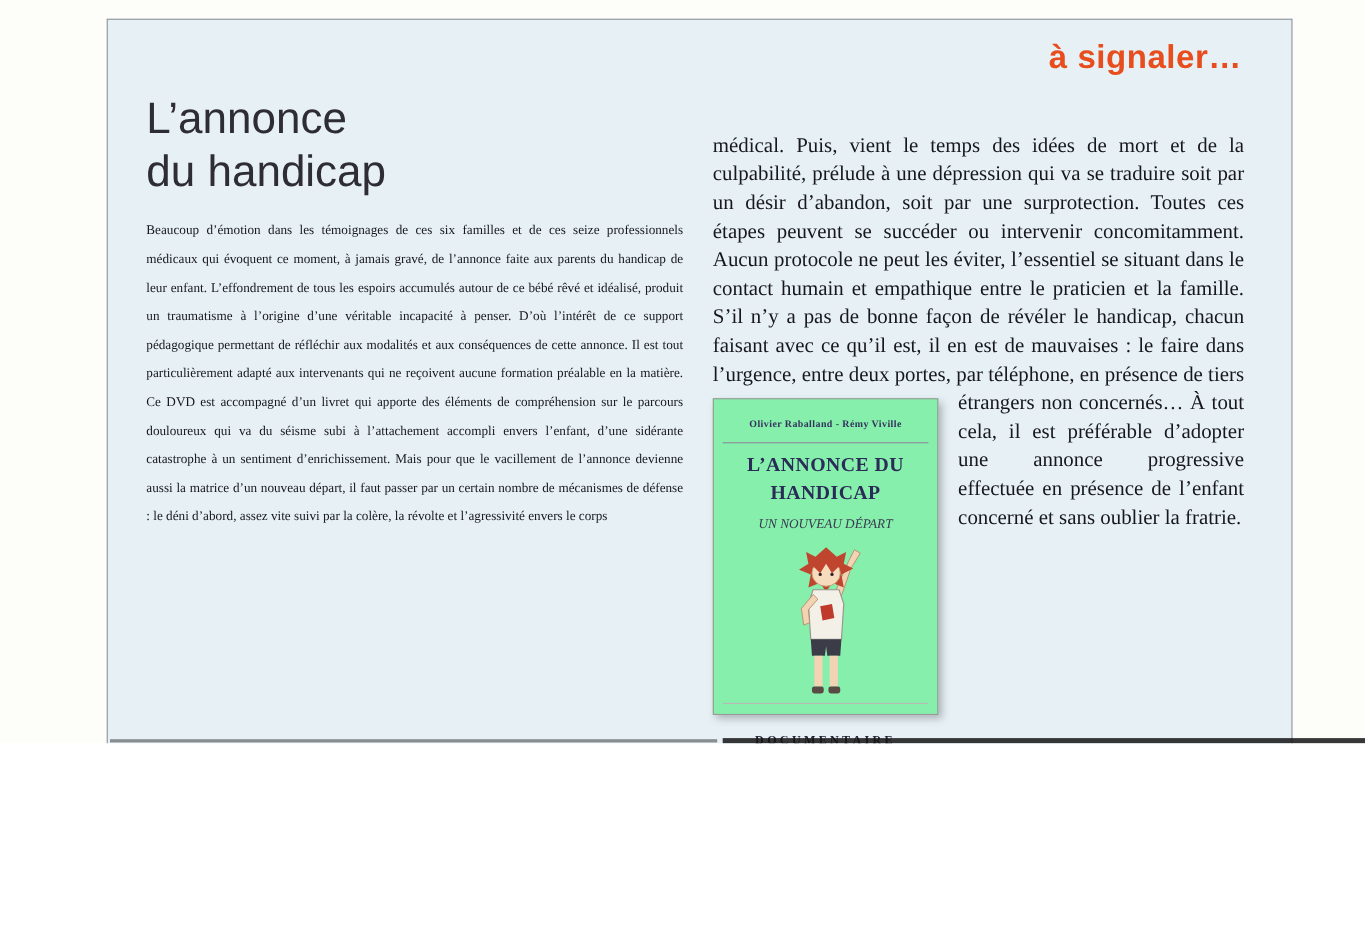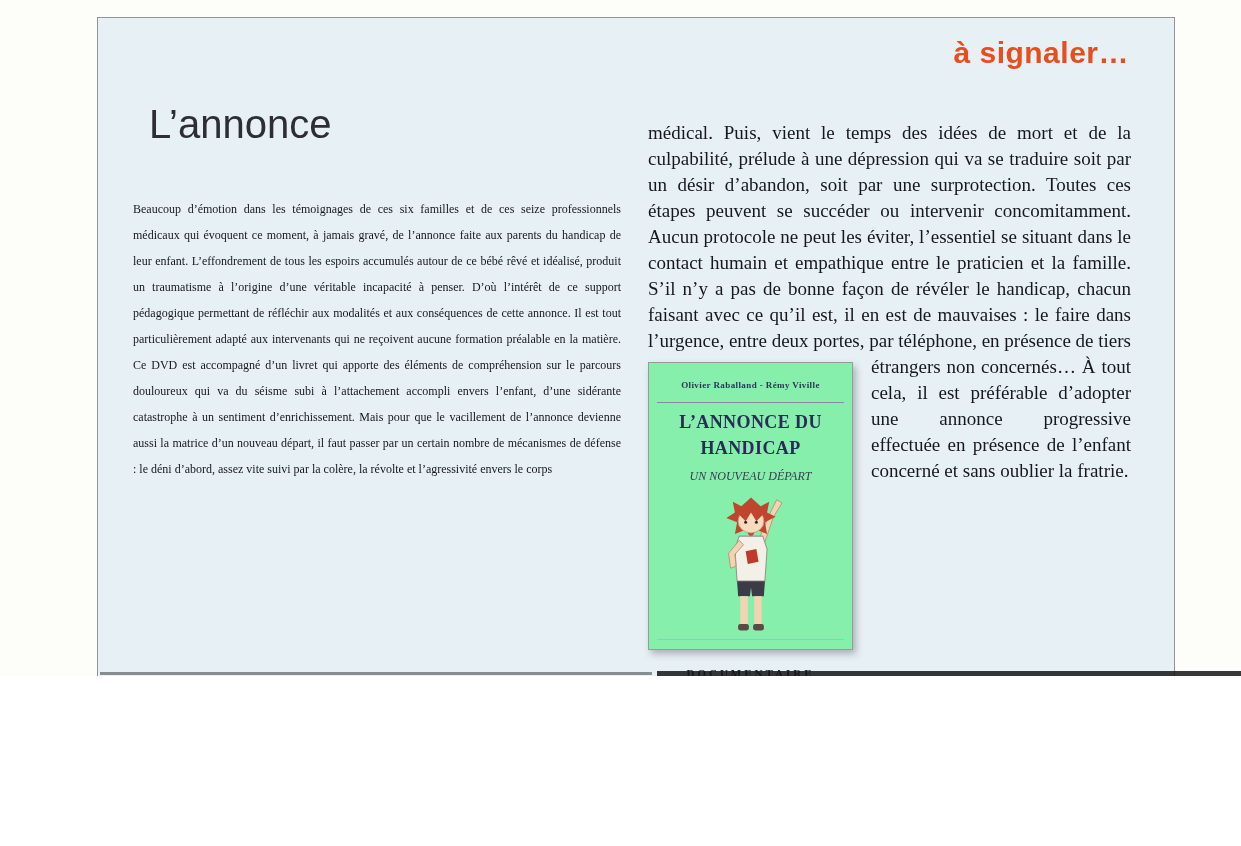--- a/index.html
+++ b/index.html
@@ -154,22 +154,23 @@
 </style>
 </head>
 <body>
 
 <div class="page">
 
   <div class="article-panel"></div>
 
   <div class="section-label">à signaler…</div>
 
-  <h1 class="page-title" style="margin:16px;">
+  <h1 class="page-title" style="margin:0;">
     <span>L’annonce</span>
+    <span>du handicap</span>
   </h1>
 
   <p class="col-left" style="margin:0;">Beaucoup d’émotion dans les témoignages de ces six familles et de ces seize professionnels médicaux qui évoquent ce moment, à jamais gravé, de l’annonce faite aux parents du handicap de leur enfant. L’effondrement de tous les espoirs accumulés autour de ce bébé rêvé et idéalisé, produit un traumatisme à l’origine d’une véritable incapacité à penser. D’où l’intérêt de ce support pédagogique permettant de réfléchir aux modalités et aux conséquences de cette annonce. Il est tout particulièrement adapté aux intervenants qui ne reçoivent aucune formation préalable en la matière. Ce DVD est accompagné d’un livret qui apporte des éléments de compréhension sur le parcours douloureux qui va du séisme subi à l’attachement accompli envers l’enfant, d’une sidérante catastrophe à un sentiment d’enrichissement. Mais pour que le vacillement de l’annonce devienne aussi la matrice d’un nouveau départ, il faut passer par un certain nombre de mécanismes de défense : le déni d’abord, assez vite suivi par la colère, la révolte et l’agressivité envers le corps</p>
 
   <div class="col-right">
     <span>médical. Puis, vient le temps des idées de mort et de la culpabilité, prélude à une dépression qui va se traduire soit par un désir d’abandon, soit par une surprotection. Toutes ces étapes peuvent se succéder ou intervenir concomitamment. Aucun protocole ne peut les éviter, l’essentiel se situant dans le contact humain et empathique entre le praticien et la famille. S’il n’y a pas de bonne façon de révéler le handicap, chacun faisant avec ce qu’il est, il en est de mauvaises : le faire dans l’urgence, entre deux portes, par téléphone, en présence de tiers étrangers non concernés… À tout </span><div class="dvd-cover">
       <div class="dvd-authors">Olivier Raballand - Rémy Viville</div>
       <div class="dvd-title">L’ANNONCE DU HANDICAP</div>
       <div class="dvd-subtitle">UN NOUVEAU DÉPART</div>
       <div class="dvd-art">

